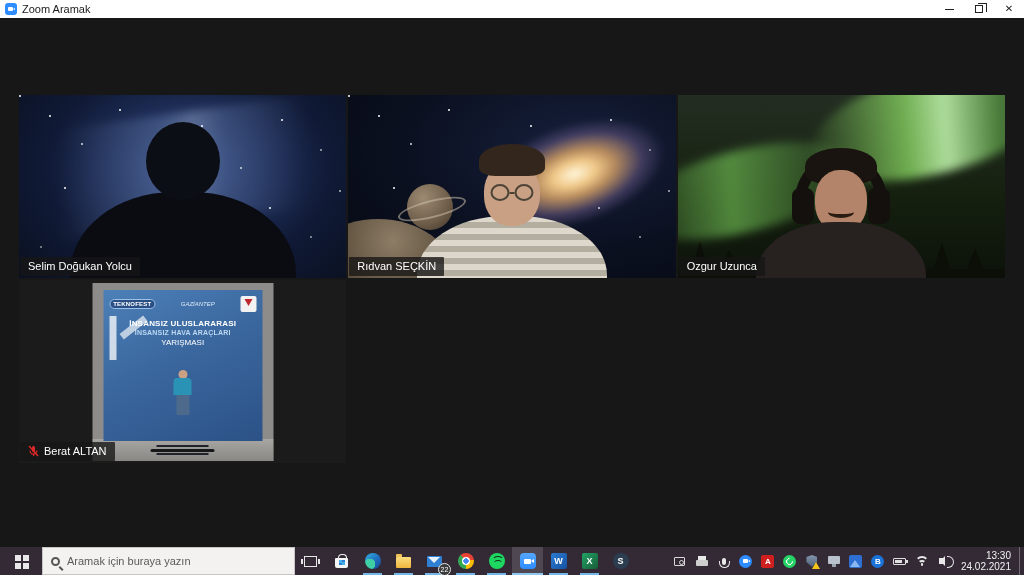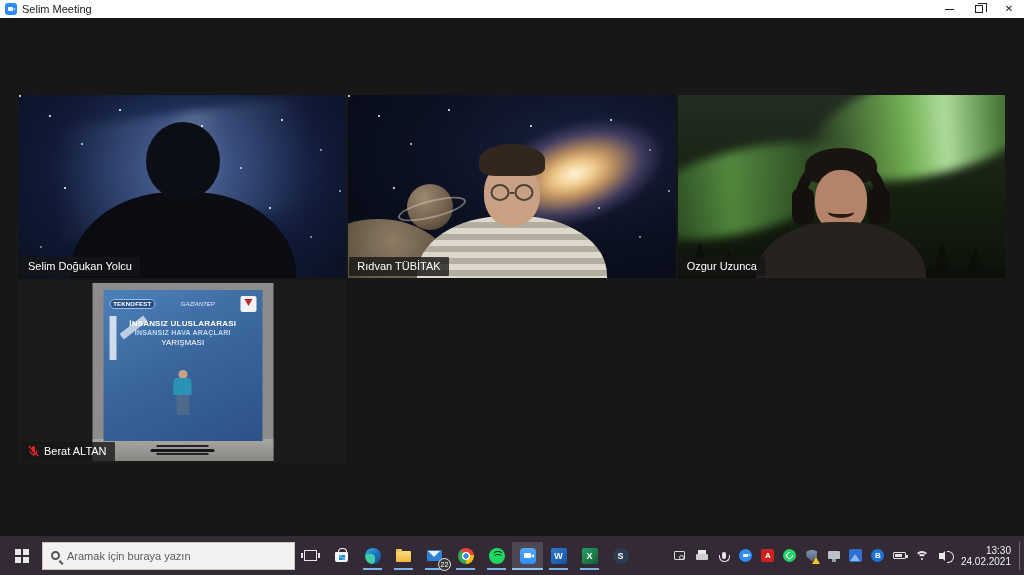--- a/index.html
+++ b/index.html
@@ -138,21 +138,21 @@
   .watermark::after { content:""; position:absolute; left:2px; top:8px; width:30px; height:7px; background:rgba(255,255,255,.65); transform:rotate(-38deg); }
   .p6 { position:absolute; left:50%; transform:translateX(-50%); bottom:26px; display:flex; flex-direction:column; align-items:center; }
   .p6 .head6 { width:9px; height:9px; border-radius:50%; background:#caa183; }
   .p6 .shirt { width:18px; height:17px; background:#2a93b5; border-radius:4px 4px 0 0; margin-top:-1px; }
   .p6 .legs { width:13px; height:20px; background:#4d6a8c; }
   .drone { position:absolute; left:50%; transform:translateX(-50%); bottom:6px; width:64px; height:10px; }
   .drone::before { content:""; position:absolute; left:0; right:0; top:4px; height:3px; background:#16181a; border-radius:2px; }
   .drone::after { content:""; position:absolute; left:6px; right:6px; top:0; height:2px; background:#20242a; box-shadow:0 8px #20242a; }
 
   
-  .taskbar { position:absolute; left:0; right:0; bottom:0; height:39px; background:#332a36;
+  .taskbar { position:absolute; left:0; right:0; bottom:0; height:28px; background:#332a36;
     display:flex; align-items:center; z-index:40; }
   .tb-start { width:42px; height:28px; display:flex; align-items:center; justify-content:center; }
   .winlogo { width:6px; height:6px; background:#e8e8e8; box-shadow:8px 0 #e8e8e8, 0 8px #e8e8e8, 8px 8px #e8e8e8; margin:-7px 0 0 -7px; }
   .tb-search { width:253px; height:28px; background:#f3f2f1; display:flex; align-items:center; padding:0 8px; gap:7px; border:1px solid #c8c6c4; }
   .mag { width:9px; height:9px; border:2px solid #555; border-radius:50%; position:relative; flex:0 0 auto; }
   .mag::after { content:""; position:absolute; left:7px; top:7px; width:5px; height:2px; background:#555; transform:rotate(45deg); transform-origin:0 0; }
   .tb-search input { border:none; outline:none; background:transparent; font-size:11px; color:#333; width:100%; font-family:"Liberation Sans", sans-serif; }
   .tb-search input::placeholder { color:#5b5b5b; opacity:1; }
   .tb-slot { width:31px; height:28px; display:flex; align-items:center; justify-content:center; position:relative; }
   .tb-slot.active-app { background:rgba(255,255,255,.14); }
@@ -232,21 +232,21 @@
   .clock { text-align:right; color:#f2f2f2; font-size:10px; line-height:11px; padding:0 8px 0 6px; }
   .show-desktop { width:5px; height:28px; border-left:1px solid rgba(255,255,255,.3); }
 </style>
 </head>
 <body>
 
 <div class="window">
 
   <div class="titlebar">
     <span class="app-icon"></span>
-    <span class="title-text">Selim Meeting</span>
+    <span class="title-text">Zoom Aramak</span>
     <div class="win-controls">
       <div class="win-btn">
           <span class="min-glyph"></span>
         </div>
       <div class="win-btn">
           <span class="max-glyph"></span>
         </div>
       <div class="win-btn">
           <span class="close-glyph">✕</span>
         </div>
@@ -285,21 +285,21 @@
           <div class="face">
             <span class="glasses">
                 <i></i>
                 <em></em>
                 <i></i>
               </span>
           </div>
           <div class="torso"></div>
         </div>
         <div class="nameplate">
-          <span>Rıdvan TÜBİTAK</span>
+          <span>Rıdvan SEÇKİN</span>
         </div>
       </div>
 
       <div class="tile">
         <div class="bg-aurora">
           <div class="aur a"></div>
             <div class="aur b"></div>
           <div class="trees">
             <i style="left:4%;"></i>
               <i style="left:13%; border-bottom-width:22px;"></i>

